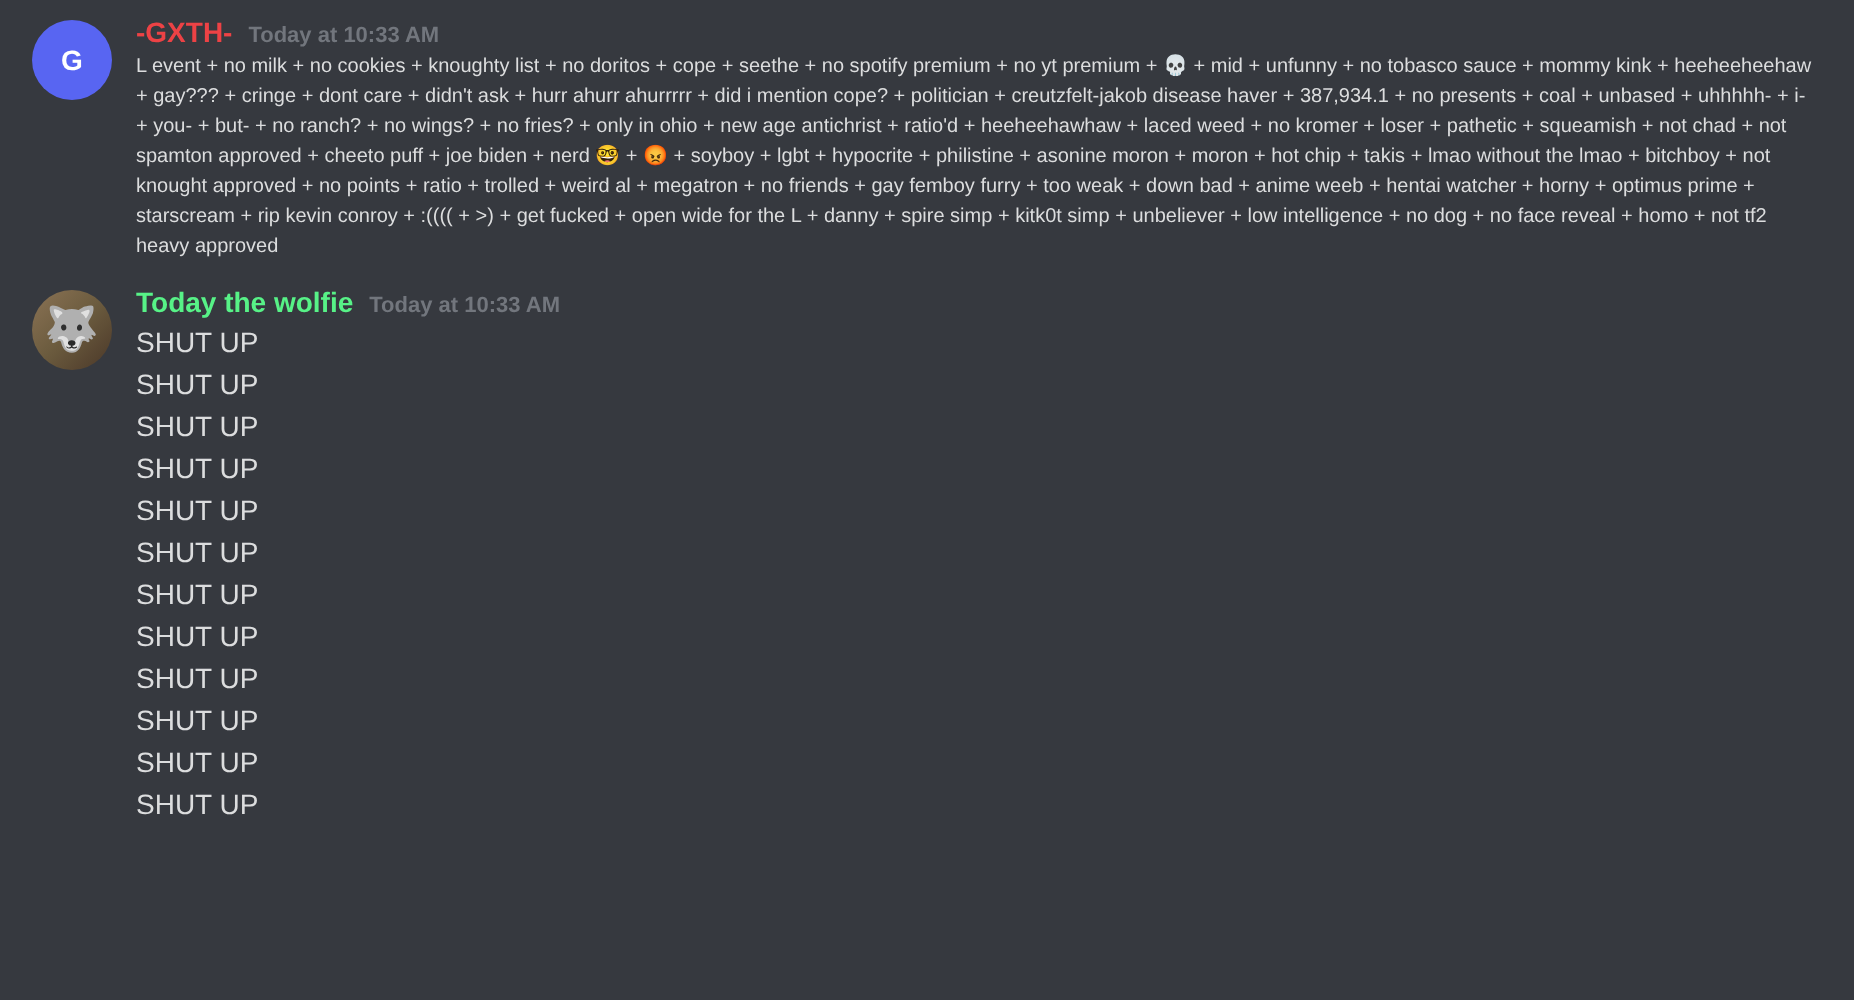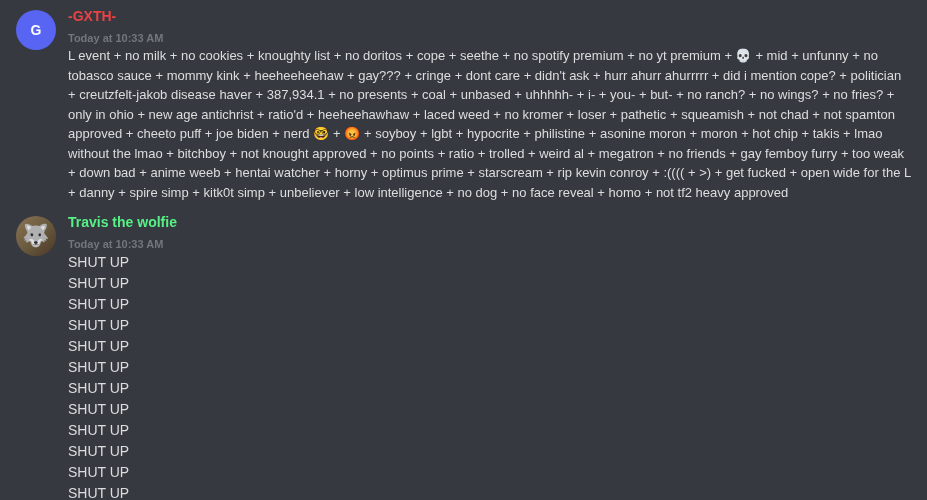--- a/index.html
+++ b/index.html
@@ -47,21 +47,20 @@
     }
     .message-content {
       flex: 1;
       min-width: 0;
     }
     .message-header {
       display: flex;
       align-items: baseline;
       gap: 8px;
       margin-bottom: 2px;
-      flex-direction: column;
     }
     .username {
       font-weight: 600;
       font-size: 14px;
     }
     .username-gxth {
       color: #ed4245;
     }
     .username-travis {
       color: #57f287;
@@ -72,21 +71,21 @@
       font-weight: bold;
     }
     .message-text {
       color: #dcddde;
       font-size: 14px;
       line-height: 1.375;
       word-wrap: break-word;
     }
     .message-text-small {
       color: #dcddde;
-      font-size: 13px;
+      font-size: 10px;
       line-height: 1.5;
       word-wrap: break-word;
     }
     .shut-up-line {
       display: block;
       line-height: 1.5;
     }
   </style>
 </head>
 <body>
@@ -101,21 +100,21 @@
         <span class="timestamp">Today at 10:33 AM</span>
       </div>
       <div class="message-text-small">L event + no milk + no cookies + knoughty list + no doritos + cope + seethe + no spotify premium + no yt premium + 💀 + mid + unfunny + no tobasco sauce + mommy kink + heeheeheehaw + gay??? + cringe + dont care + didn't ask + hurr ahurr ahurrrrr + did i mention cope? + politician + creutzfelt-jakob disease haver + 387,934.1 + no presents + coal + unbased + uhhhhh- + i- + you- + but- + no ranch? + no wings? + no fries? + only in ohio + new age antichrist + ratio'd + heeheehawhaw + laced weed + no kromer + loser + pathetic + squeamish + not chad + not spamton approved + cheeto puff + joe biden + nerd 🤓 + 😡 + soyboy + lgbt + hypocrite + philistine + asonine moron + moron + hot chip + takis + lmao without the lmao + bitchboy + not knought approved + no points + ratio + trolled + weird al + megatron + no friends + gay femboy furry + too weak + down bad + anime weeb + hentai watcher + horny + optimus prime + starscream + rip kevin conroy + :(((( + &gt;) + get fucked + open wide for the L + danny + spire simp + kitk0t simp + unbeliever + low intelligence + no dog + no face reveal + homo + not tf2 heavy approved</div>
     </div>
   </div>
 
   <div class="message-group">
     <div class="avatar avatar-wolf-img">🐺</div>
     <div class="message-content">
       <div class="message-header">
-        <span class="username username-travis">Travis the wolfie</span>
+        <span class="username username-travis">Today the wolfie</span>
         <span class="timestamp">Today at 10:33 AM</span>
       </div>
       <div class="message-text" id="shut-up-container">
       <span class="shut-up-line">SHUT UP</span>
           <span class="shut-up-line">SHUT UP</span>
           <span class="shut-up-line">SHUT UP</span>
           <span class="shut-up-line">SHUT UP</span>
           <span class="shut-up-line">SHUT UP</span>
           <span class="shut-up-line">SHUT UP</span>
           <span class="shut-up-line">SHUT UP</span>

